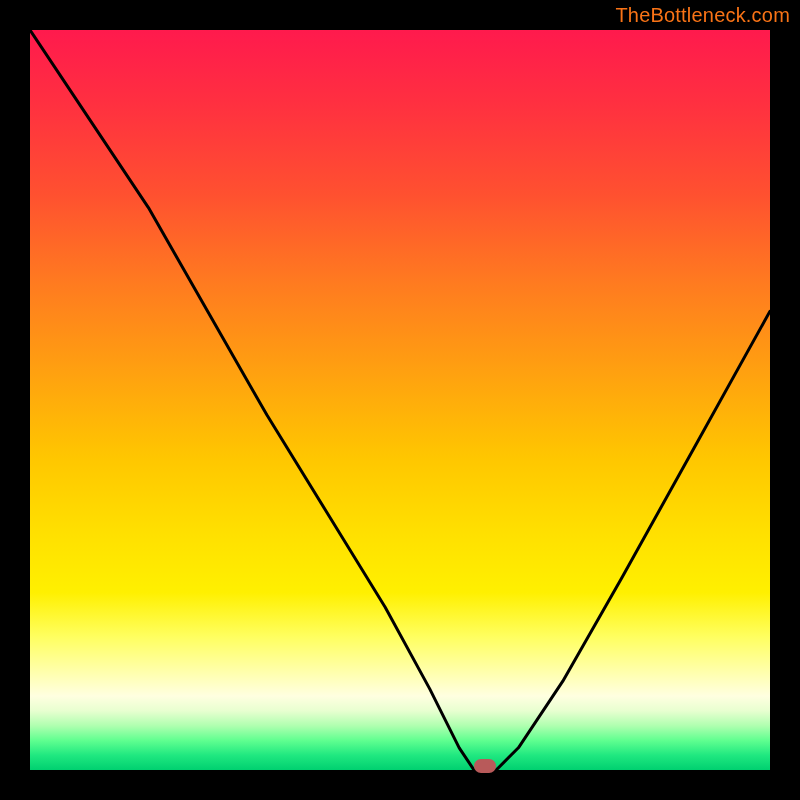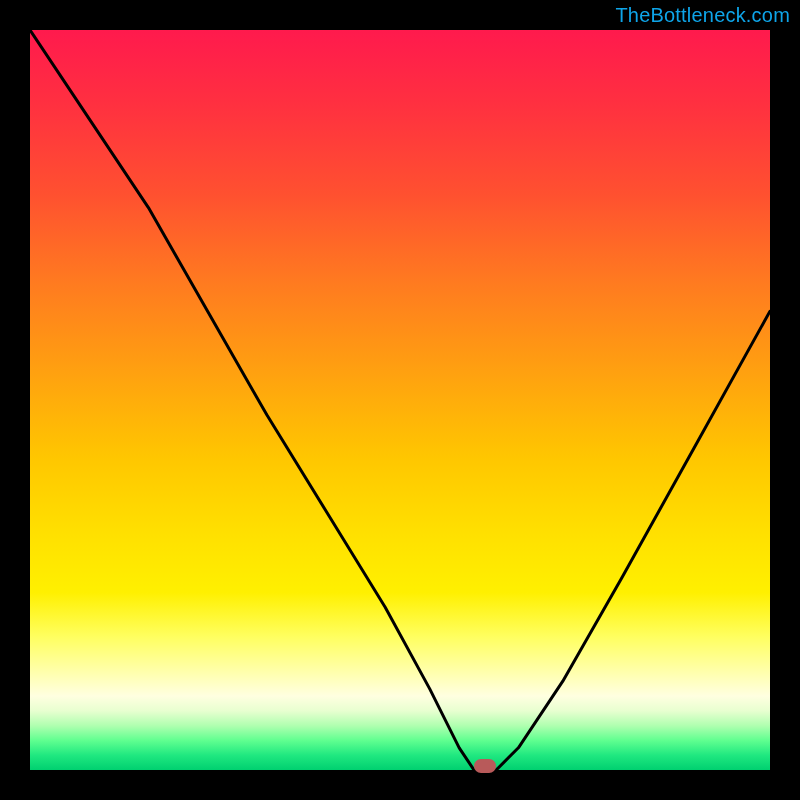--- a/index.html
+++ b/index.html
@@ -8,21 +8,21 @@
     width: 800px;
     height: 800px;
     background: #000;
     position: relative;
     font-family: Arial, Helvetica, sans-serif;
   }
   .watermark {
     position: absolute;
     top: 4px;
     right: 10px;
-    color: #0ea5e9;
+    color: #f97316;
     font-size: 20px;
     font-weight: 500;
     letter-spacing: 0.2px;
     z-index: 10;
   }
   .plot-area {
     position: absolute;
     left: 30px;
     top: 30px;
     width: 740px;

